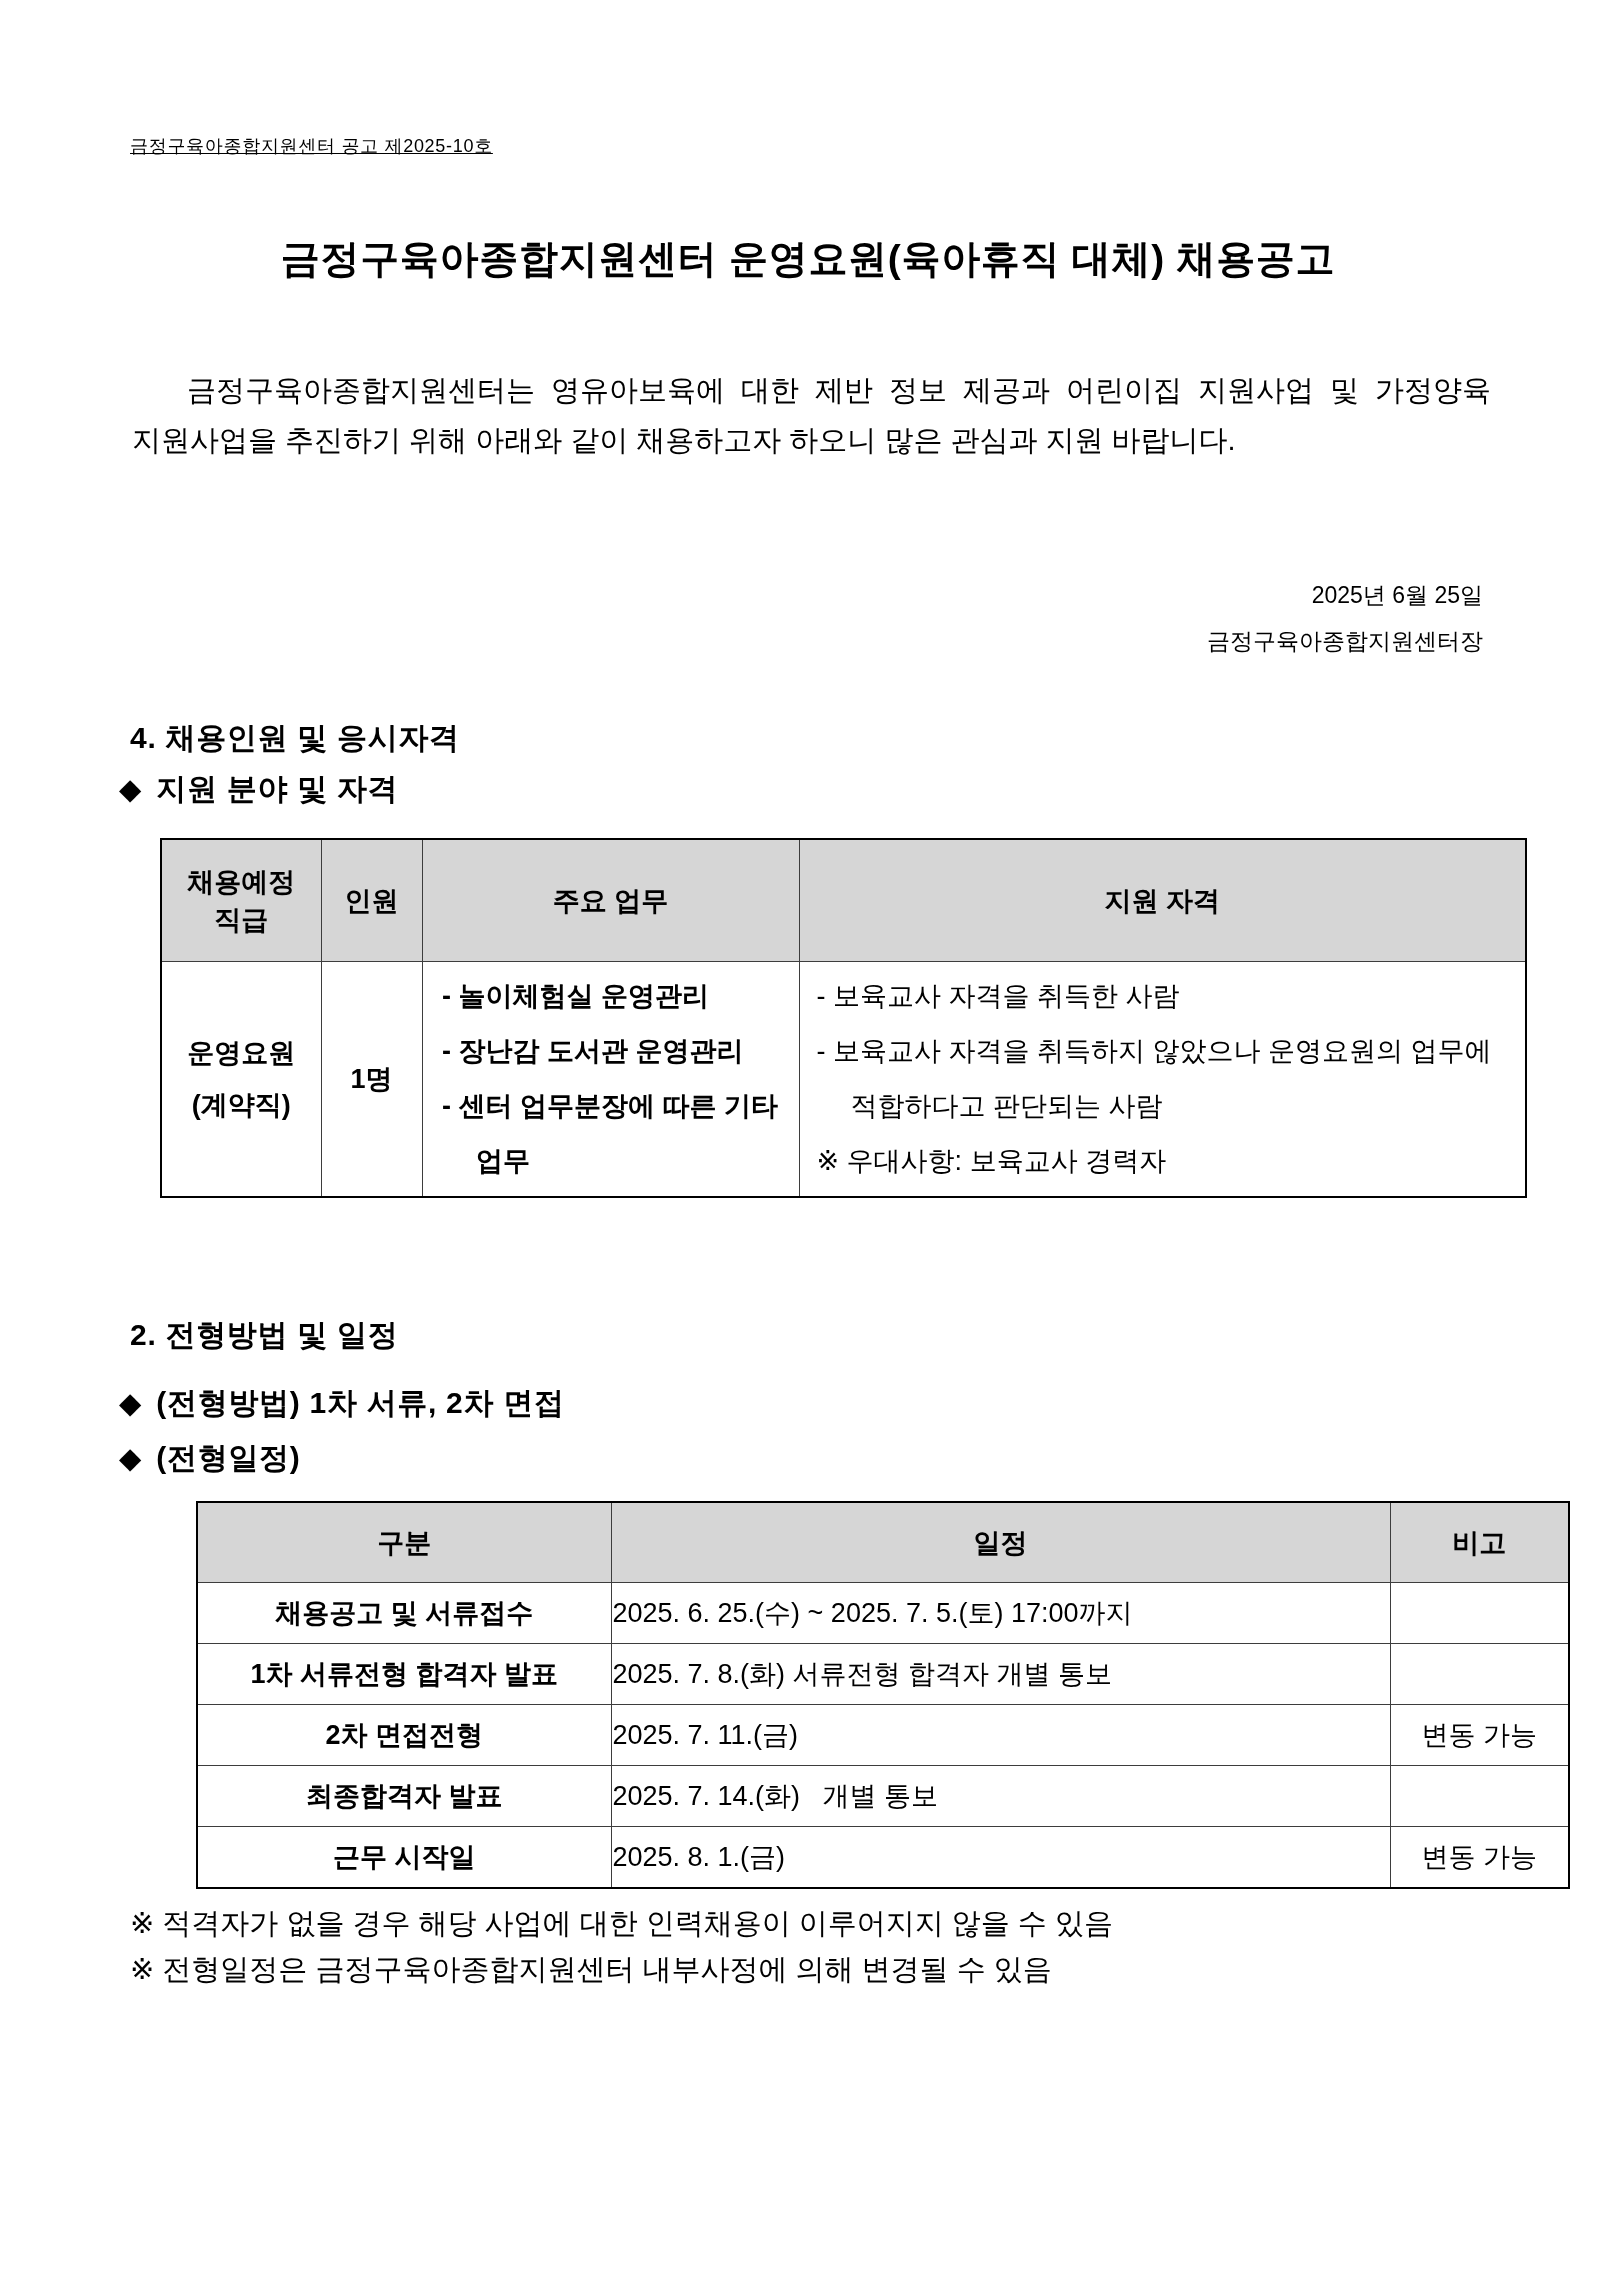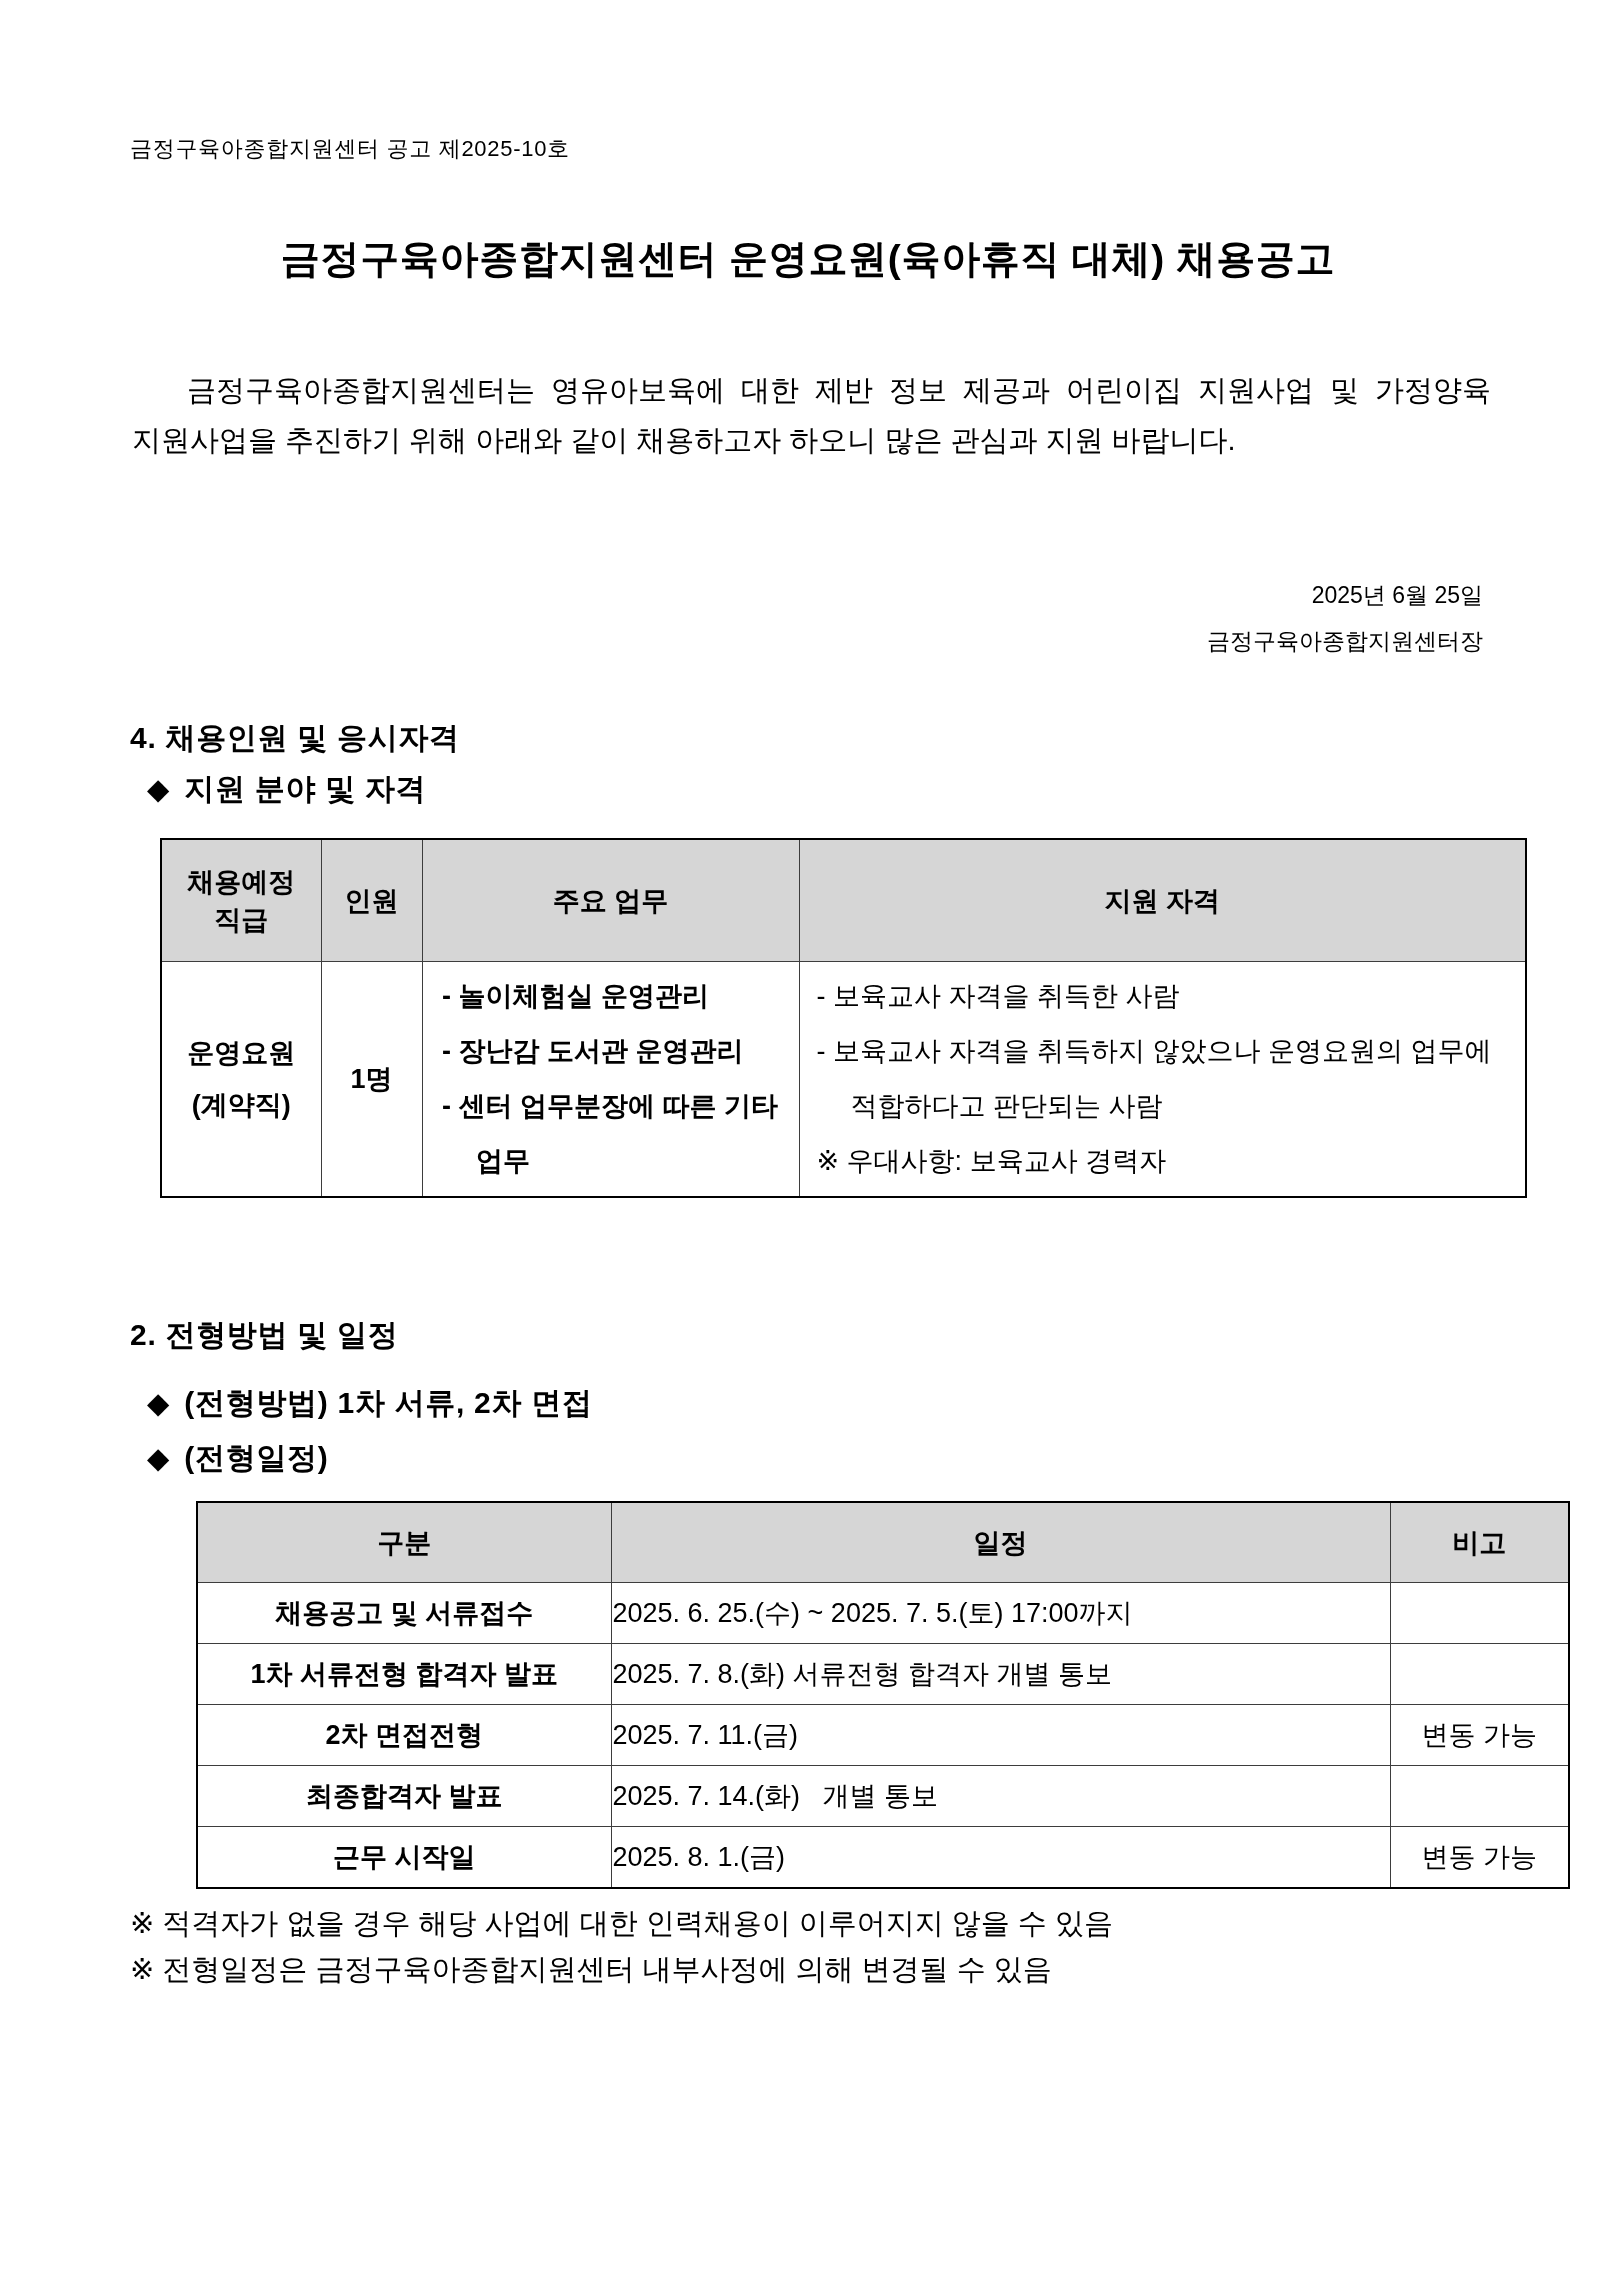--- a/index.html
+++ b/index.html
@@ -7,21 +7,21 @@
     position:relative;
     width:1616px;height:2284px;
     background:#ffffff;
     color:#000;
     font-family:"Liberation Sans","DejaVu Sans",sans-serif;
     overflow:hidden;
   }
   
   .doc-number{
     position:absolute;left:130px;top:134px;
-    font-size:22px;letter-spacing:0.7px;
+    font-size:18px;letter-spacing:0.7px;text-decoration:underline;
   }
   .doc-title{
     position:absolute;left:0;right:0;top:232px;
     text-align:center;font-size:39px;font-weight:bold;letter-spacing:0.7px;
   }
   .intro{
     position:absolute;left:132px;top:365px;width:1359px;
     font-size:29px;line-height:50px;
     text-align:justify;text-indent:55px;word-break:keep-all;
   }
@@ -29,21 +29,21 @@
     position:absolute;right:133px;top:572px;
     text-align:right;font-size:23px;line-height:46px;
   }
   
   .sec-heading{
     position:absolute;left:130px;
     font-size:30px;font-weight:bold;letter-spacing:0.7px;
   }
   .bullet-line{
     position:absolute;left:119px;
-    font-size:30px;font-weight:bold;letter-spacing:0.7px;margin-left:28px;
+    font-size:30px;font-weight:bold;letter-spacing:0.7px;
   }
   .bullet-line .diamond{margin-right:14.3px;font-size:29px;}
   
   table{border-collapse:collapse;table-layout:fixed;background:#fff;}
   .tbl{position:absolute;}
   th,td{border:1.3px solid #3d3d3d;vertical-align:middle;font-size:27px;}
   table{border:2.6px solid #000;}
   th{
     background:#d6d6d6;font-weight:bold;text-align:center;
     white-space:pre-line;line-height:38px;

